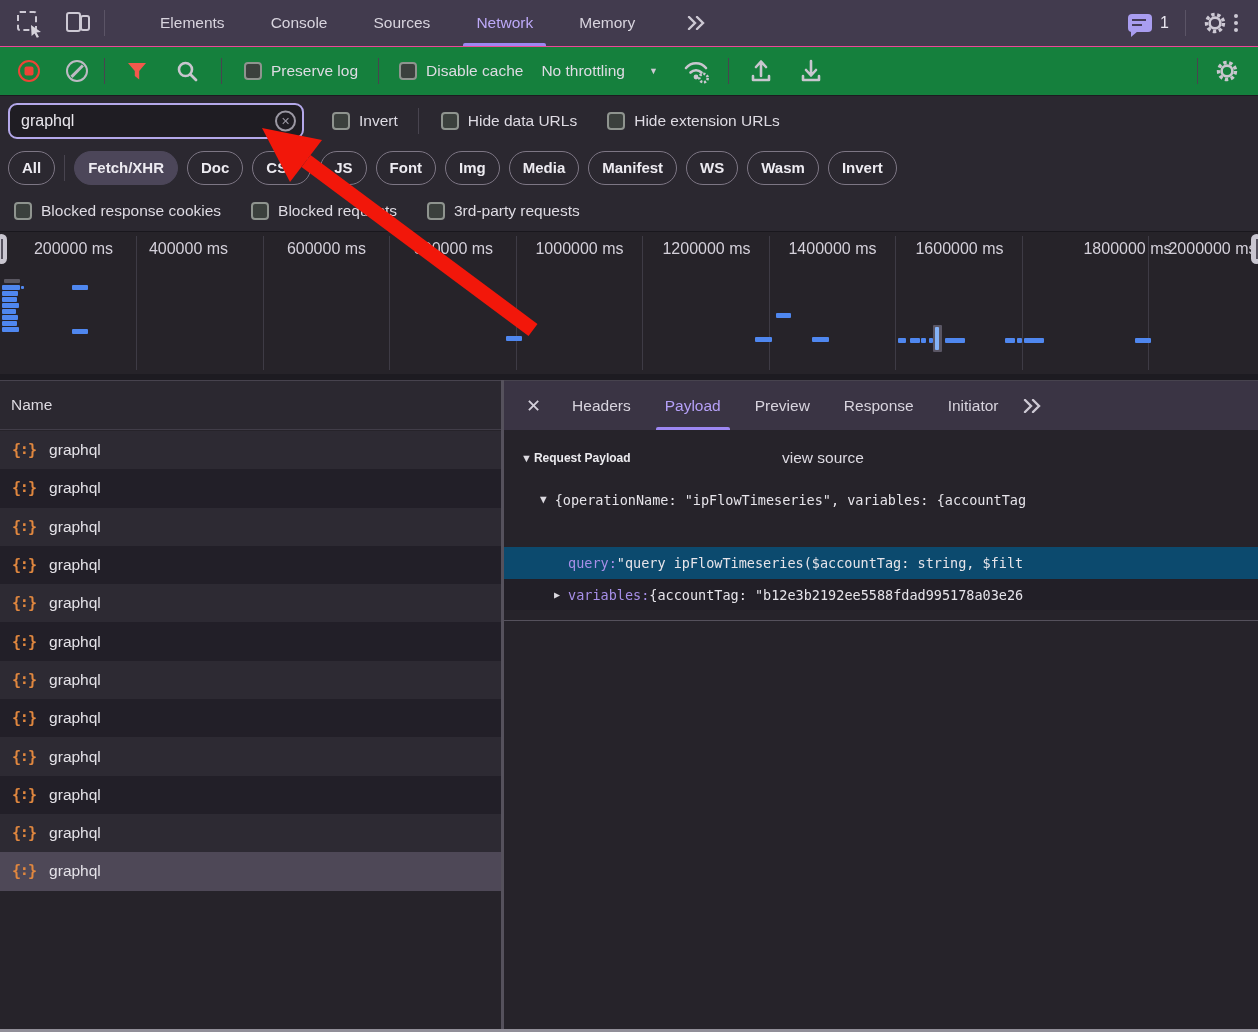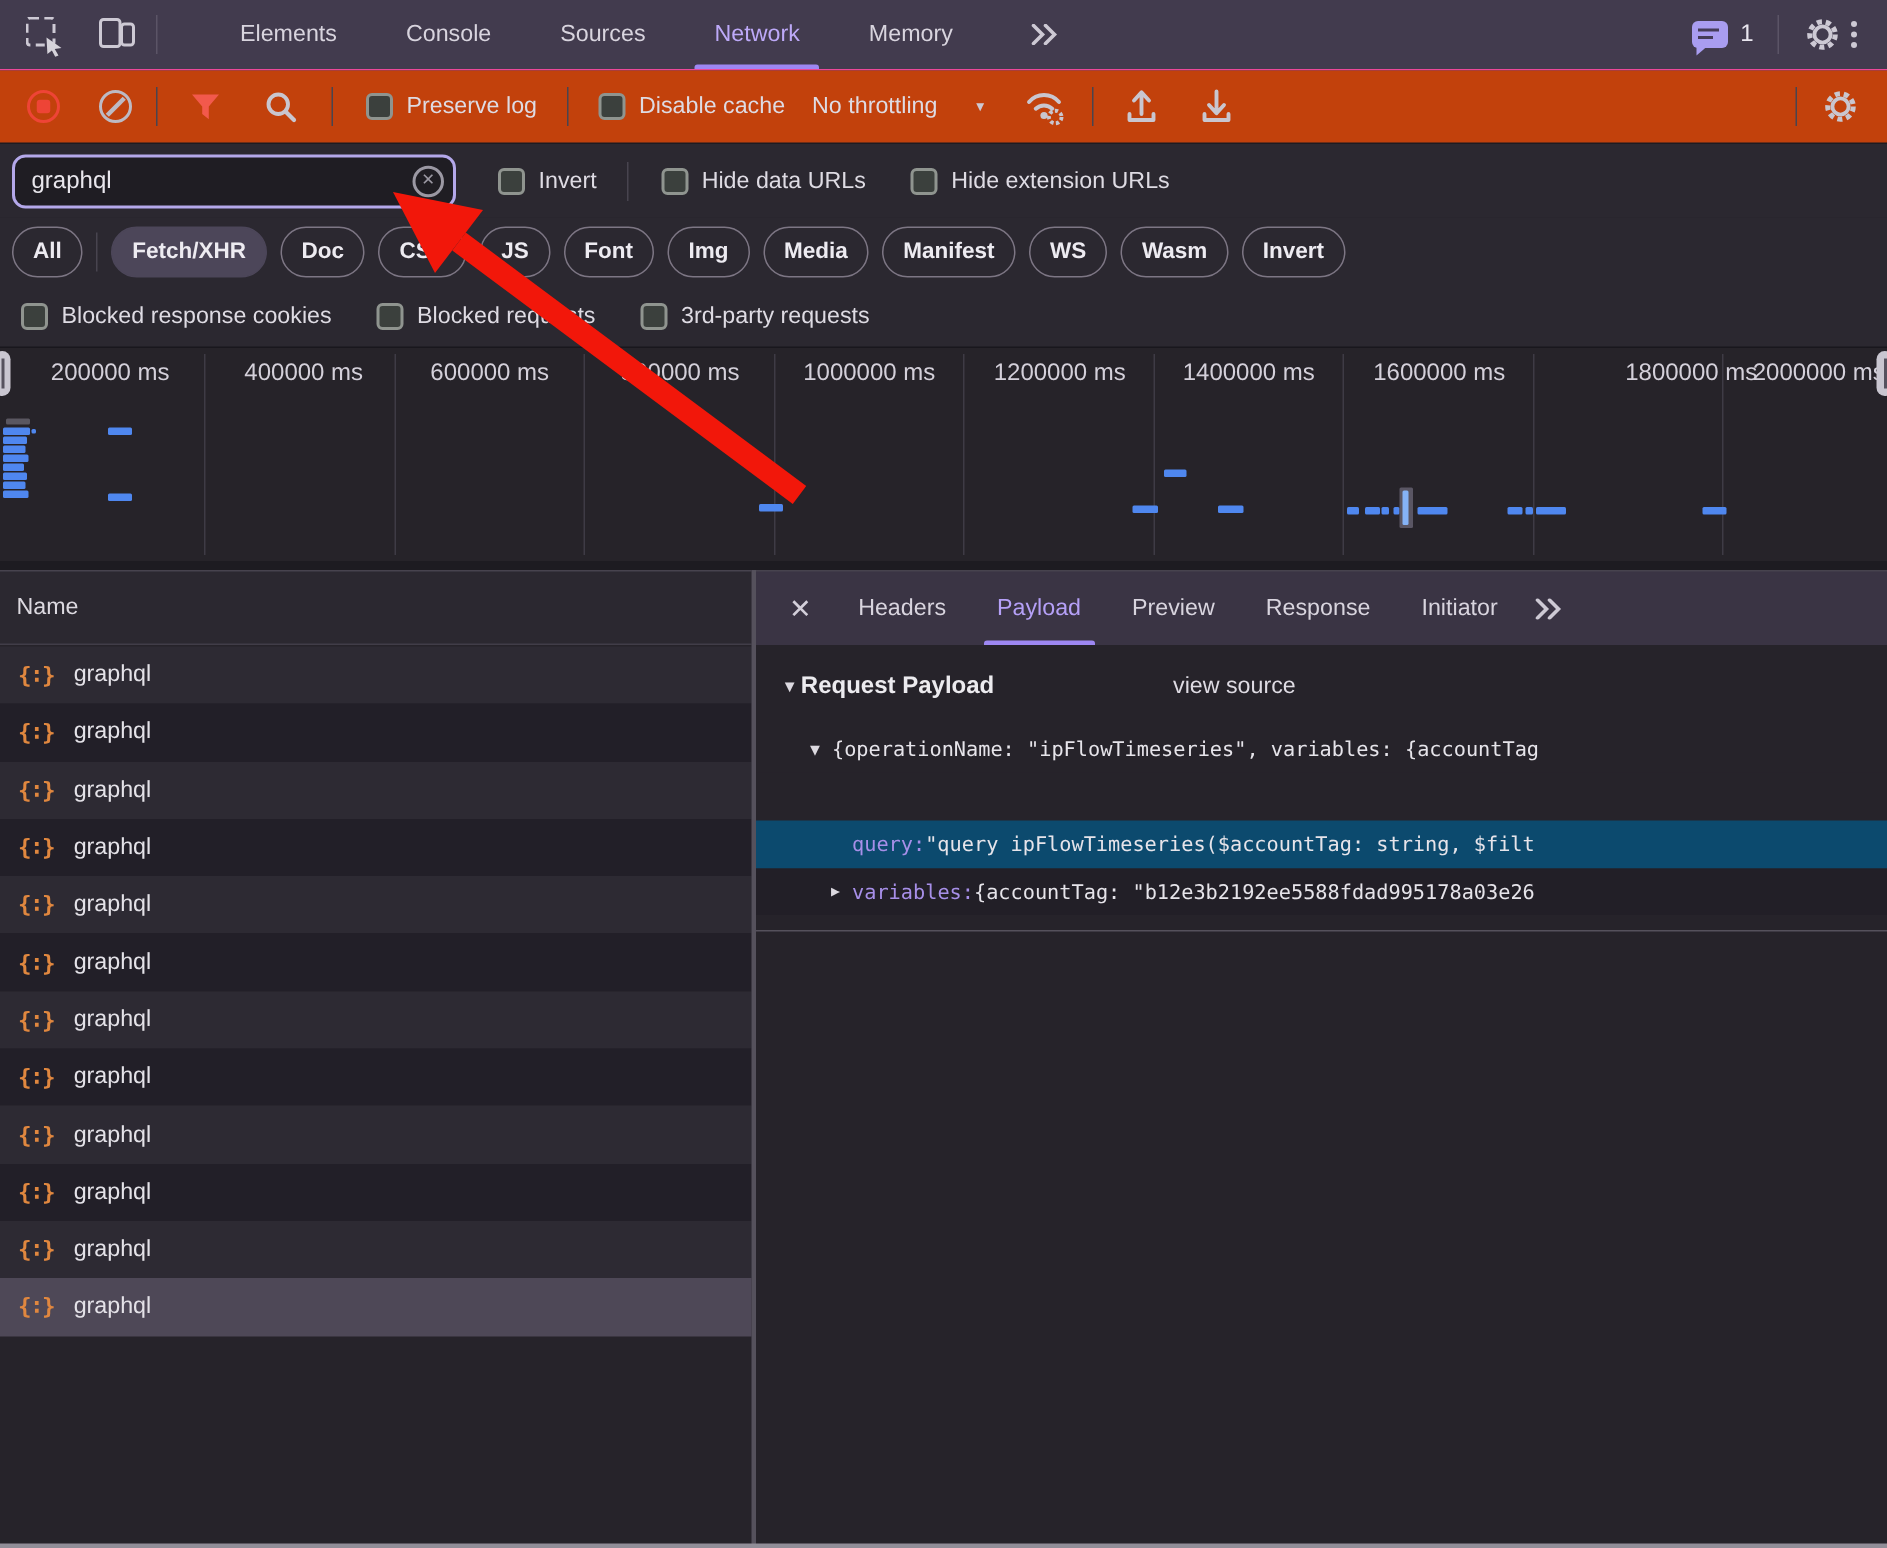--- a/index.html
+++ b/index.html
@@ -31,21 +31,21 @@
   .msg-icon { position:relative; width:24px; height:18px; }
   .msg-body { position:absolute; inset:0; background:#a99df0; border-radius:4px; }
   .msg-tail { position:absolute; left:3px; bottom:-5px; width:0; height:0;
     border-left:7px solid #a99df0; border-bottom:6px solid transparent; }
   .msg-line { position:absolute; left:4px; height:2px; width:14px; background:#443c58; }
   .msg-count { color:#e9e6ef; font-size:16px; margin:0 0 0 8px; }
   .dots3 { display:flex; flex-direction:column; gap:3px; margin:0 20px 0 6px; }
   .dots3 i { width:4px; height:4px; border-radius:50%; background:#cdc9d4; }
 
   
-  #toolbar { left:0; top:47px; width:1258px; height:49px; background:#c2410c;
+  #toolbar { left:0; top:47px; width:1258px; height:49px; background:#15803d;
     display:flex; align-items:center; border-bottom:1px solid #1d1b21; }
   .rec-btn { width:22px; height:22px; border:2.5px solid #ee4436; border-radius:50%;
     margin-left:18px; position:relative; flex:none; }
   .rec-btn i { position:absolute; left:50%; top:50%; transform:translate(-50%,-50%);
     width:9px; height:9px; background:#ee4436; border-radius:2px; }
   .clear-btn { width:22px; height:22px; border:2.5px solid #bdbac4; border-radius:50%;
     margin-left:26px; position:relative; flex:none; }
   .clear-btn i { position:absolute; left:50%; top:50%; width:2.5px; height:16px;
     background:#bdbac4; transform:translate(-50%,-50%) rotate(45deg); }
   .tool-div { width:1px; height:26px; background:#48444f; margin:0 16px; flex:none; }
@@ -120,21 +120,21 @@
     font-size:15.5px; color:#d8d4de; }
   .dtab.active { color:#b5a0f7; }
   .dtab.active::after { content:""; position:absolute; left:8px; right:8px; bottom:0;
     height:3px; background:#9d87f2; border-radius:2px 2px 0 0; }
 
   
   #payload-body { position:absolute; left:0; top:50px; width:100%; height:602px; }
   .section-hd { position:absolute; left:0; top:12px; width:100%; height:32px;
     display:flex; align-items:center; }
   .tri { font-size:11px; color:#dcd9e0; }
-  .section-hd .title { font-size:16px; font-weight:700; color:#ecebef; margin-left:2px; }
+  .section-hd .title { font-size:12px; font-weight:700; color:#ecebef; margin-left:2px; }
   .section-hd .viewsrc { font-size:15.5px; color:#dedbe3; position:absolute; left:278px; }
   .pline { position:absolute; left:0; width:100%; height:31px; display:flex; align-items:center;
     font-family:"DejaVu Sans Mono", monospace; font-size:13.5px; white-space:nowrap;
     overflow:hidden; color:#dcdae2; }
   .pline .tri { flex:none; margin-right:8px; }
   .key { color:#a78fe8; }
   .str { color:#46b1e6; }
   .plain { color:#e6e4ea; }
   #pl-divider { position:absolute; left:0; top:190px; width:100%; height:1px; background:#55515c; }
 
@@ -300,21 +300,21 @@
     <div class="gridline" style="left:136px;"></div>
     <div class="gridline" style="left:263px;"></div>
     <div class="gridline" style="left:389px;"></div>
     <div class="gridline" style="left:516px;"></div>
     <div class="gridline" style="left:642px;"></div>
     <div class="gridline" style="left:769px;"></div>
     <div class="gridline" style="left:895px;"></div>
     <div class="gridline" style="left:1022px;"></div>
     <div class="gridline" style="left:1148px;"></div>
     <span class="tick" style="left:10px;">200000 ms</span>
-    <span class="tick" style="left:139px;">400000 ms</span>
+    <span class="tick" style="left:125px;">400000 ms</span>
     <span class="tick" style="left:263px;">600000 ms</span>
     <span class="tick" style="left:390px;">800000 ms</span>
     <span class="tick" style="left:516px;">1000000 ms</span>
     <span class="tick" style="left:643px;">1200000 ms</span>
     <span class="tick" style="left:769px;">1400000 ms</span>
     <span class="tick" style="left:896px;">1600000 ms</span>
     <span class="tick" style="left:1064px;">1800000 ms</span>
     <span class="tick" style="left:1149px;">2000000 ms</span>
     <div id="timeline-canvas" class="abs" style="left:0;top:0;width:1258px;height:148px;">
         <div class="tbar" style="left: 4px; top: 47px; width: 16px; height: 4px; background: rgb(90, 87, 97);"></div>

